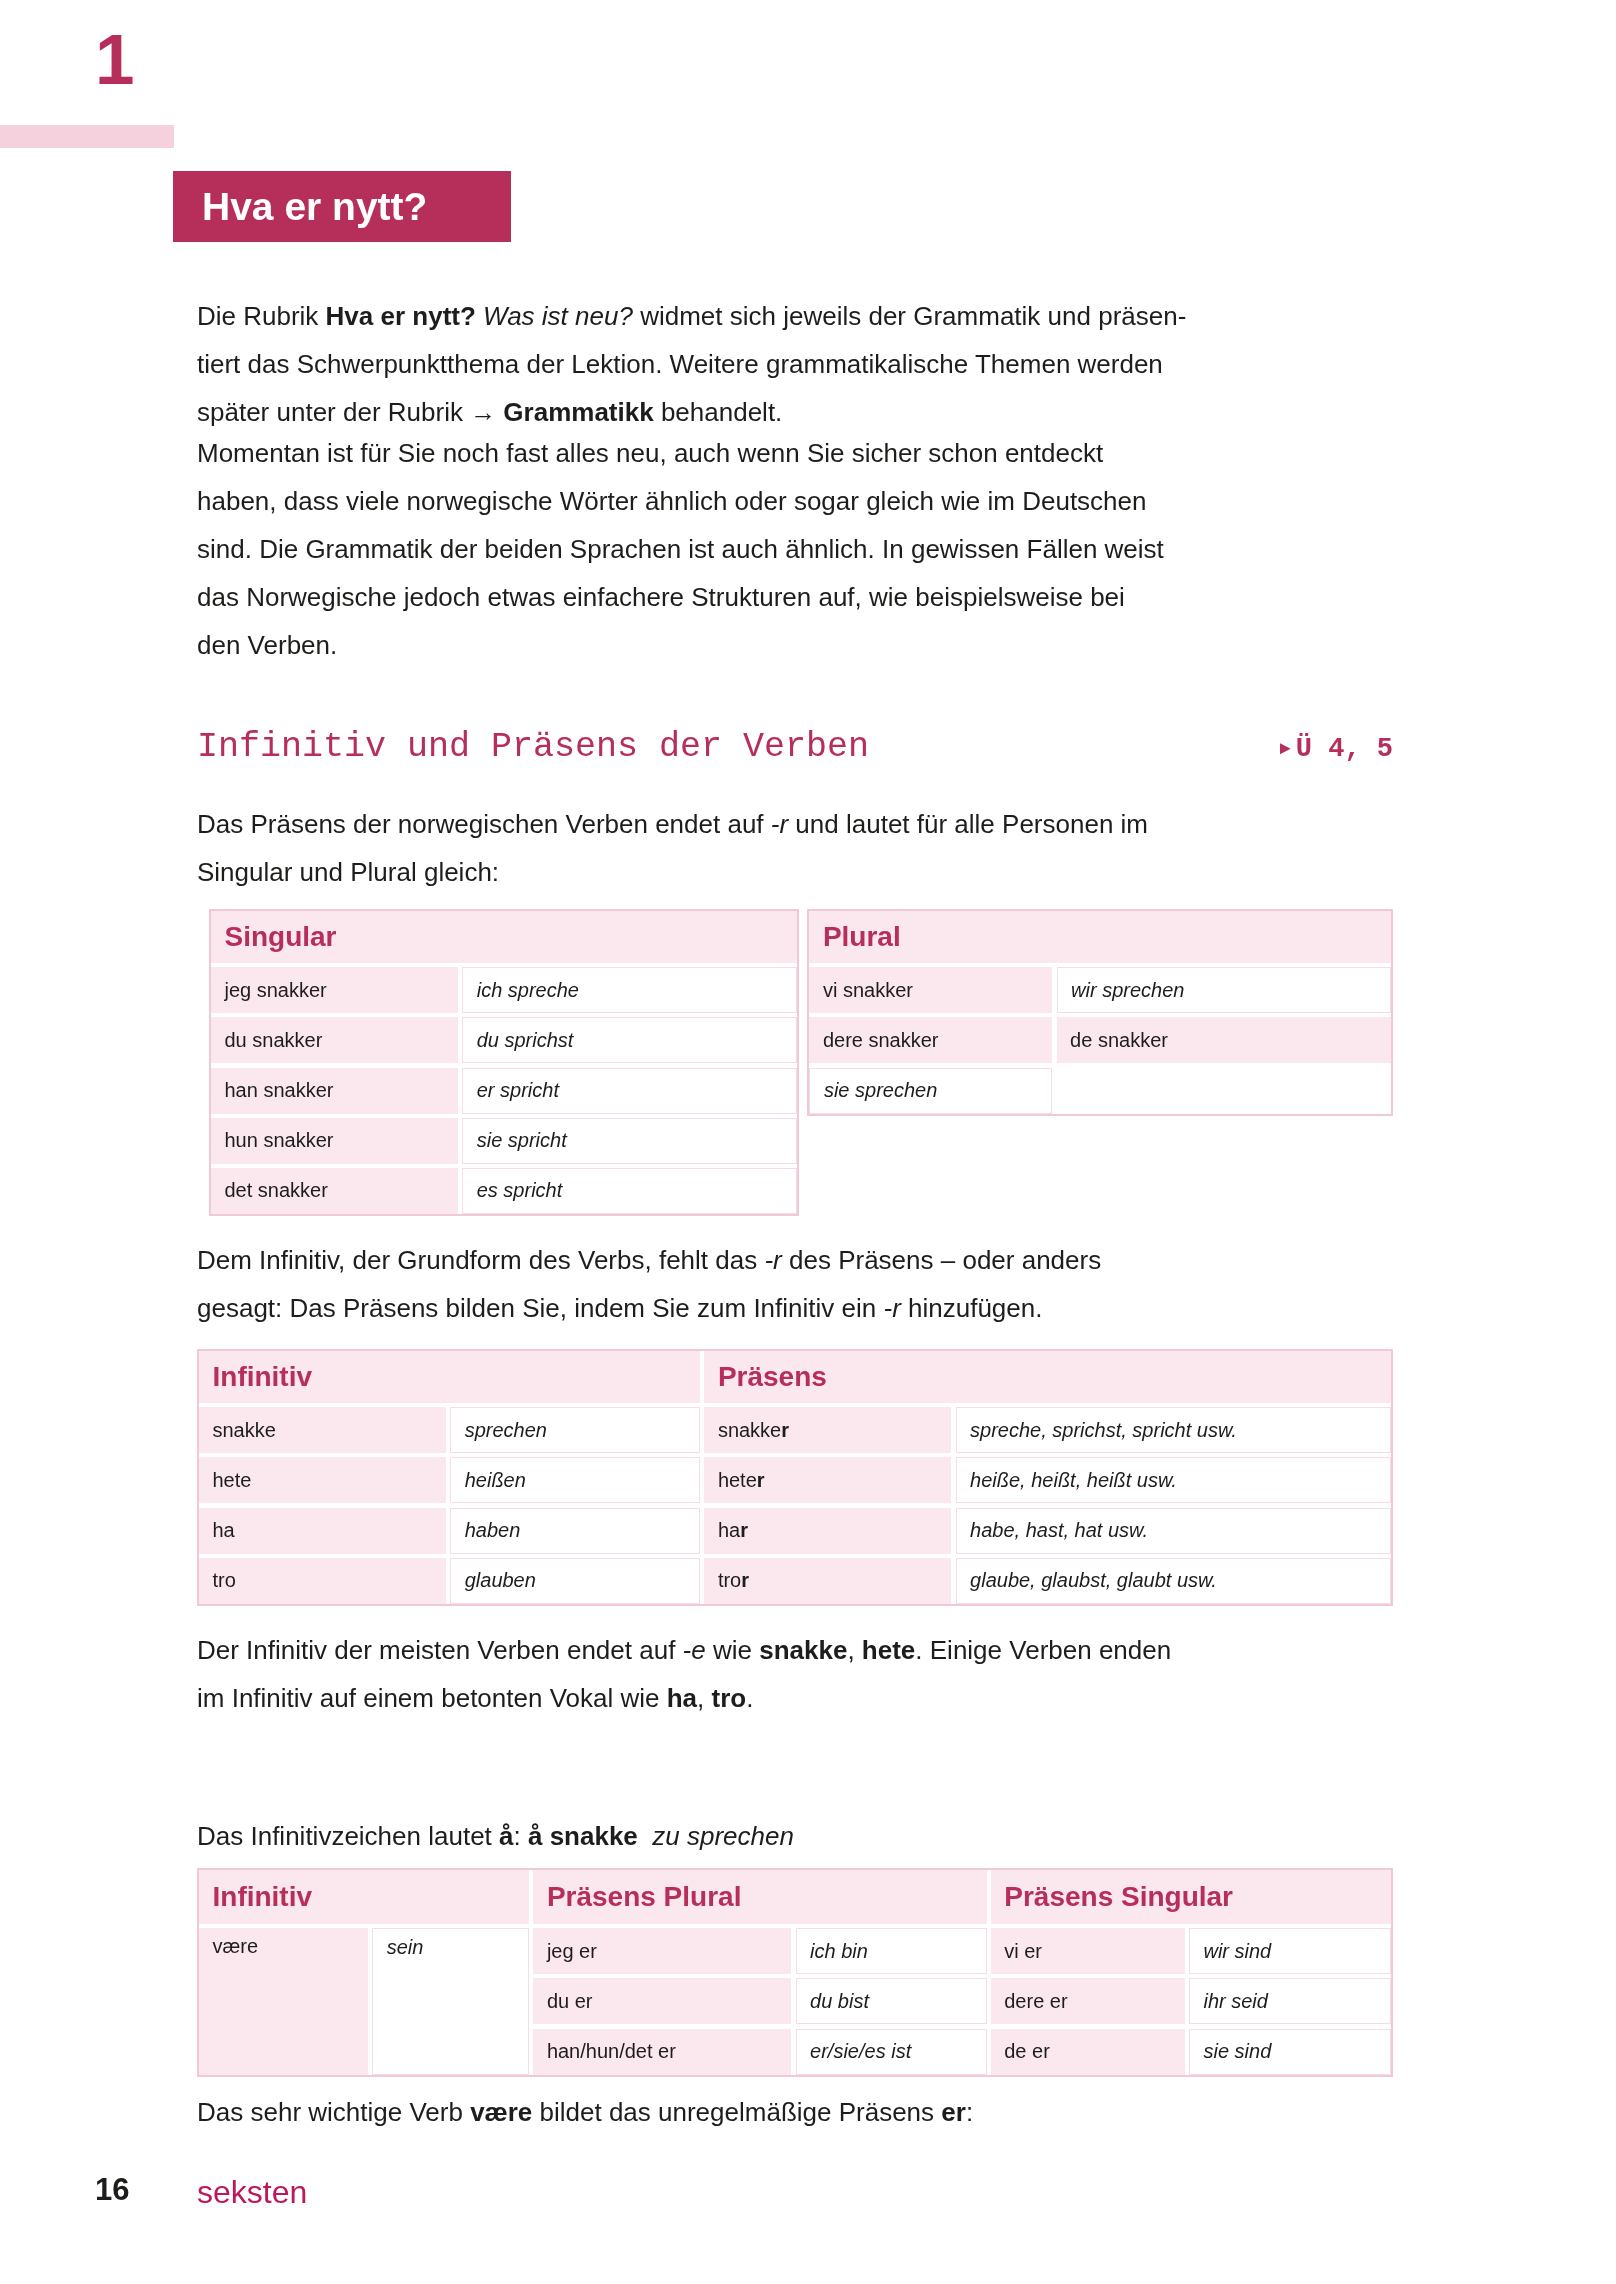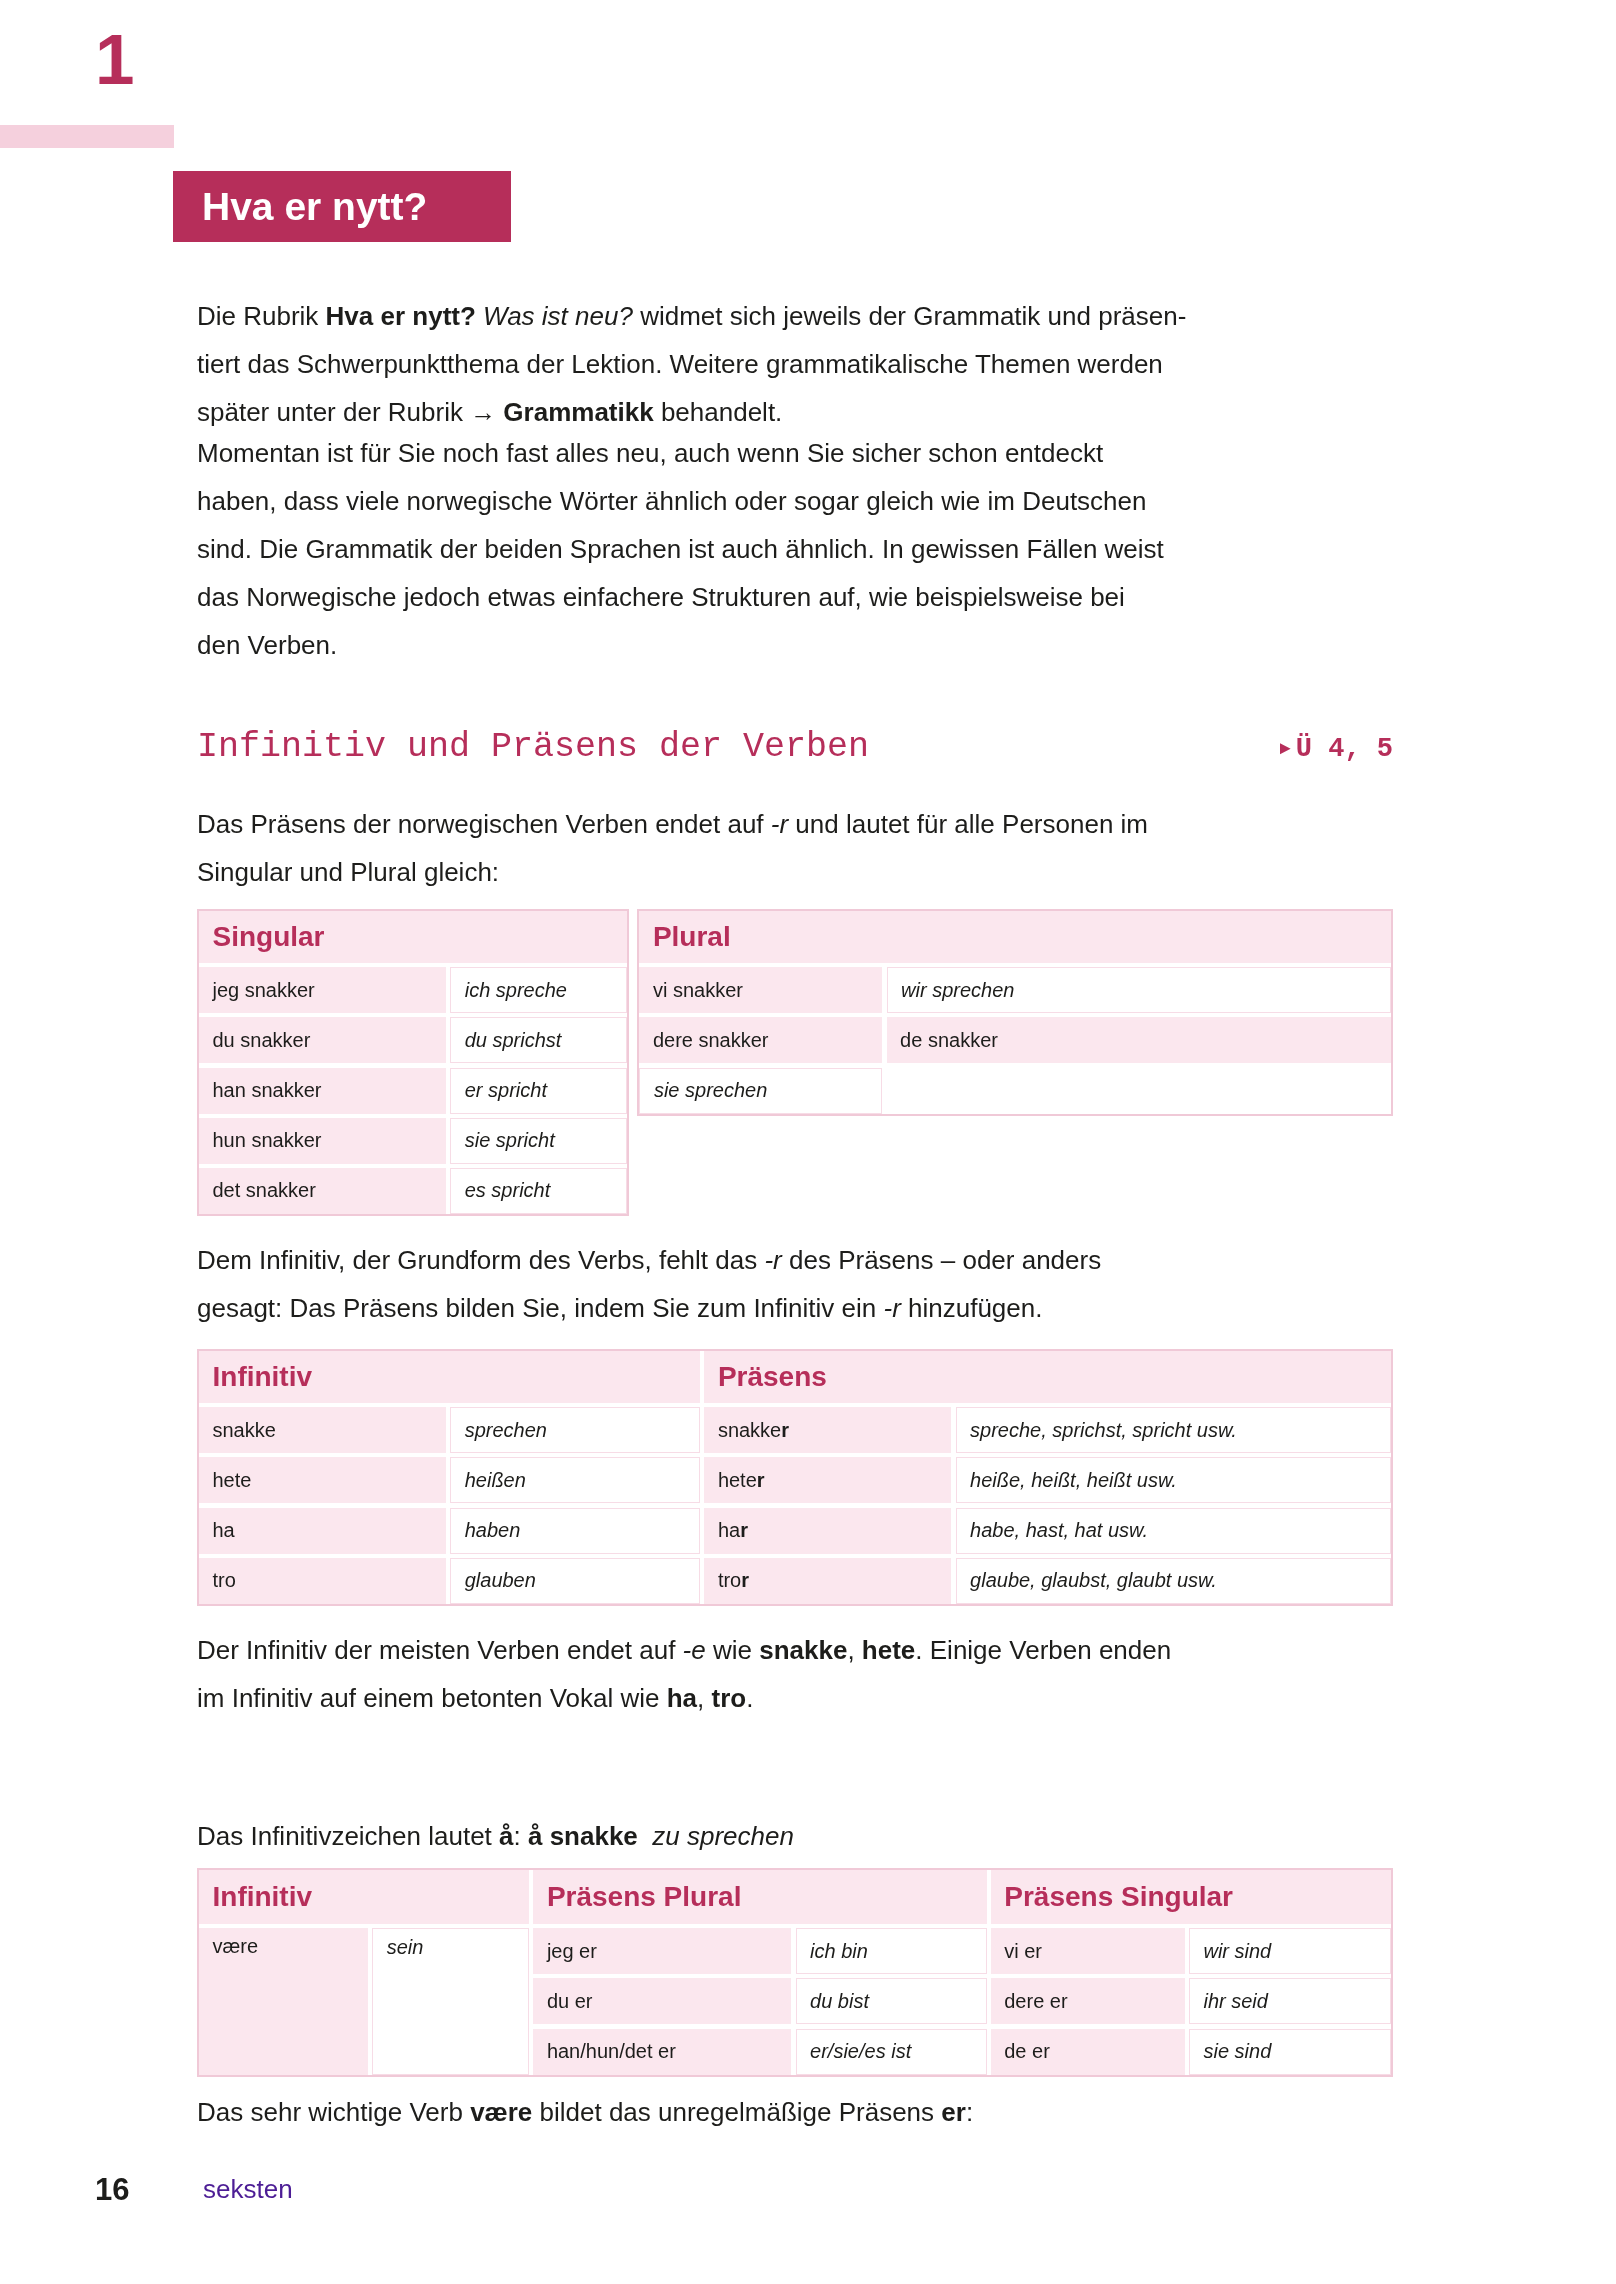--- a/index.html
+++ b/index.html
@@ -56,31 +56,31 @@
     box-sizing:border-box;
   }
   .cp{background:#fbe7ee;}          
   .cw{background:#fff;border:1.7px solid #f7dce6;} 
   .cw .de,.de{font-style:italic;}
   .ch{background:#fbe7ee;color:#b62e5a;font-weight:bold;font-size:28px;}
   .sp2{grid-column:span 2;}
   .bold-r{font-weight:bold;}
   
   .tbl-duo{display:flex;gap:8.4px;}
-  .t1a{width:432px;grid-template-columns:247px 1fr;grid-template-rows:52px repeat(5,46px);}
+  .t1a{width:590px;grid-template-columns:247px 1fr;grid-template-rows:52px repeat(5,46px);margin-left:12px;}
   .t1b{flex:1;grid-template-columns:243px 1fr;grid-template-rows:52px repeat(3,46px);align-self:flex-start;}
   
   .t2{grid-template-columns:247px 250px 247px 1fr;grid-template-rows:52px repeat(4,46px);}
   
   .t3{grid-template-columns:169px 157px 258px 191px 194px 1fr;grid-template-rows:54px repeat(3,46px);}
   .t3 .span3r{grid-row:2 / span 3;}
   .t3 .c1{grid-column:1;} .t3 .c2{grid-column:2;}
   
   .footer-num{position:absolute;left:95px;top:2172px;font-size:31px;font-weight:600;color:#1d1d1b;}
-  .footer-word{position:absolute;left:197px;top:2174px;font-size:26px;color:#4c1d95;margin-left:6px;}
+  .footer-word{position:absolute;left:197px;top:2174px;font-size:32px;color:#be185d;}
 </style>
 </head>
 <body>
 
 <div class="page">
 
   <div class="chapter-num">1</div>
   <div class="chapter-bar"></div>
 
   <div class="title-box">

